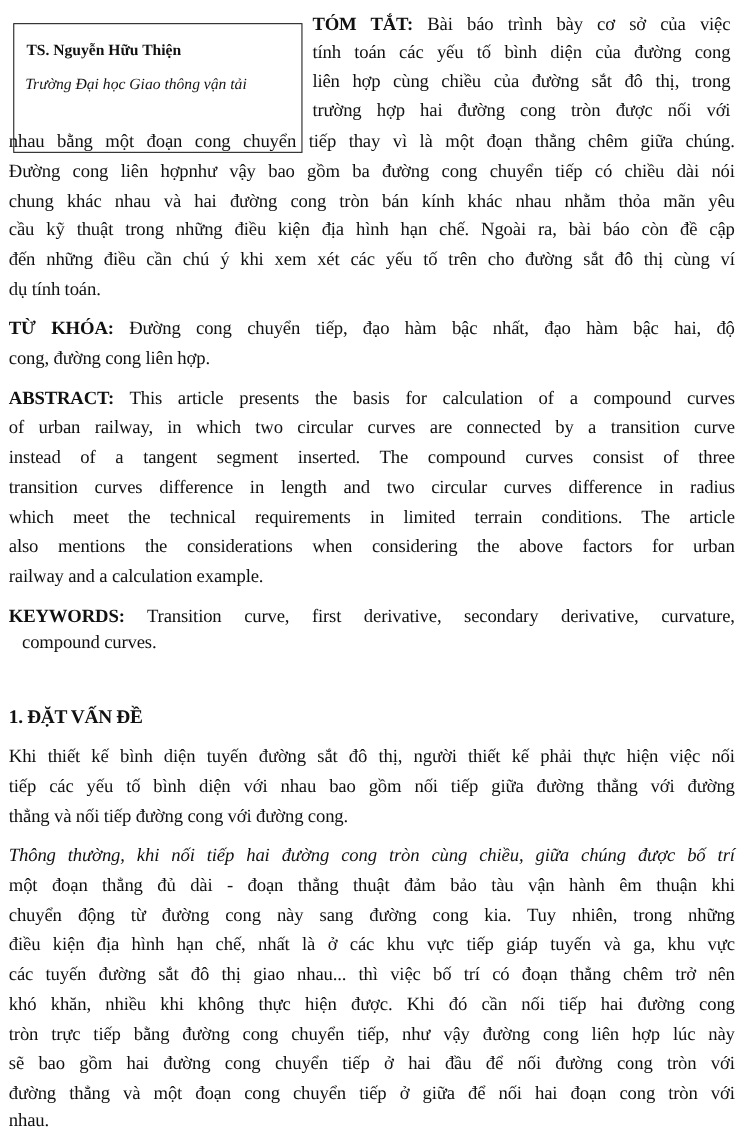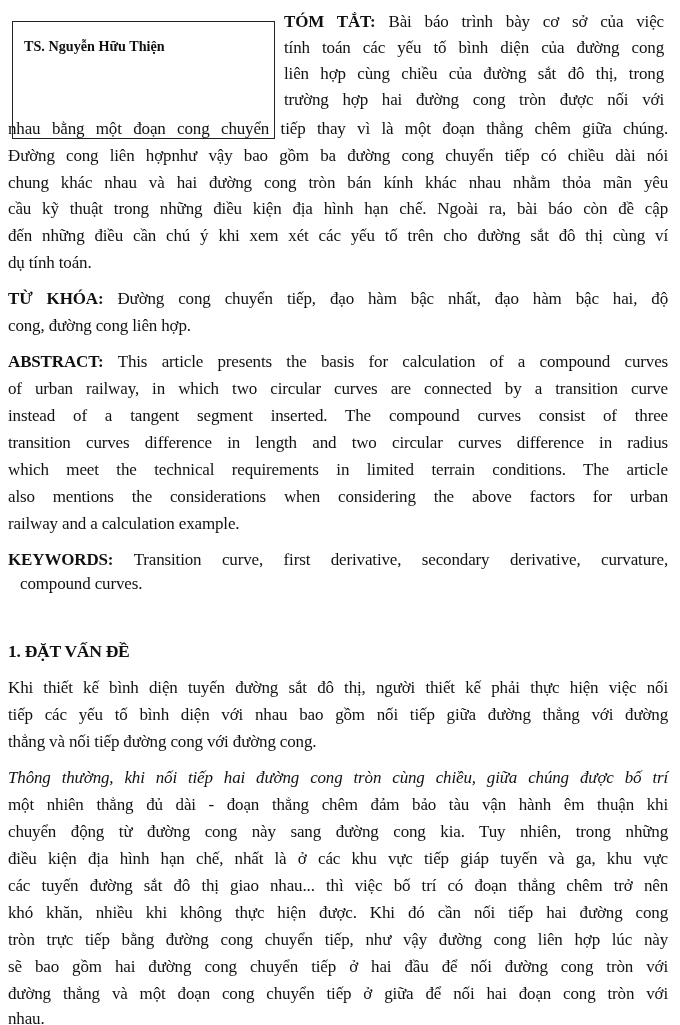--- a/index.html
+++ b/index.html
@@ -74,20 +74,21 @@
       letter-spacing: -0.3px;
     }
   </style>
 </head>
 <body>
 
 <div class="page">
 
   <div class="author-box">
     <div class="author-name">TS. Nguyễn Hữu Thiện</div>
+    <div class="author-affil">Trường Đại học Giao thông vận tải</div>
   </div>
 
   <div class="line just right-col" style="left:276px; top:11px;"><span class="bold">TÓM TẮT:</span> <span>Bài báo trình bày cơ sở của việc</span></div>
   <div class="line just right-col" style="left:276px; top:37px;">tính toán các yếu tố bình diện của đường cong</div>
   <div class="line just right-col" style="left:276px; top:63px;">liên hợp cùng chiều của đường sắt đô thị, trong</div>
   <div class="line just right-col" style="left:276px; top:89px;">trường hợp hai đường cong tròn được nối với</div>
 
   <div class="line just" style="top:118px;">nhau bằng một đoạn cong chuyển tiếp thay vì là một đoạn thẳng chêm giữa chúng.</div>
   <div class="line just" style="top:145px;">Đường cong liên hợpnhư vậy bao gồm ba đường cong chuyển tiếp có chiều dài nói</div>
   <div class="line just" style="top:172px;">chung khác nhau và hai đường cong tròn bán kính khác nhau nhằm thỏa mãn yêu</div>
@@ -109,21 +110,21 @@
   <div class="line just" style="top:549px;"><span class="bold">KEYWORDS:</span> <span>Transition curve, first derivative, secondary derivative, curvature,</span></div>
   <div class="line" style="top:573px;margin-left:12px;">compound curves.</div>
 
   <div class="section-heading" style="top:641px;">1. ĐẶT VẤN ĐỀ</div>
 
   <div class="line just" style="top:677px;">Khi thiết kế bình diện tuyến đường sắt đô thị, người thiết kế phải thực hiện việc nối</div>
   <div class="line just" style="top:704px;">tiếp các yếu tố bình diện với nhau bao gồm nối tiếp giữa đường thẳng với đường</div>
   <div class="line" style="top:731px;">thẳng và nối tiếp đường cong với đường cong.</div>
 
   <div class="line just" style="top:767px;font-style:italic;">Thông thường, khi nối tiếp hai đường cong tròn cùng chiều, giữa chúng được bố trí</div>
-  <div class="line just" style="top:794px;">một nhiên thẳng đủ dài - đoạn thẳng chêm đảm bảo tàu vận hành êm thuận khi</div>
+  <div class="line just" style="top:794px;">một đoạn thẳng đủ dài - đoạn thẳng thuật đảm bảo tàu vận hành êm thuận khi</div>
   <div class="line just" style="top:821px;">chuyển động từ đường cong này sang đường cong kia. Tuy nhiên, trong những</div>
   <div class="line just" style="top:848px;">điều kiện địa hình hạn chế, nhất là ở các khu vực tiếp giáp tuyến và ga, khu vực</div>
   <div class="line just" style="top:875px;">các tuyến đường sắt đô thị giao nhau... thì việc bố trí có đoạn thẳng chêm trở nên</div>
   <div class="line just" style="top:902px;">khó khăn, nhiều khi không thực hiện được. Khi đó cần nối tiếp hai đường cong</div>
   <div class="line just" style="top:929px;">tròn trực tiếp bằng đường cong chuyển tiếp, như vậy đường cong liên hợp lúc này</div>
   <div class="line just" style="top:956px;">sẽ bao gồm hai đường cong chuyển tiếp ở hai đầu để nối đường cong tròn với</div>
   <div class="line just" style="top:983px;">đường thẳng và một đoạn cong chuyển tiếp ở giữa để nối hai đoạn cong tròn với</div>
   <div class="line" style="top:1008px;">nhau.</div>
 
 </div>

